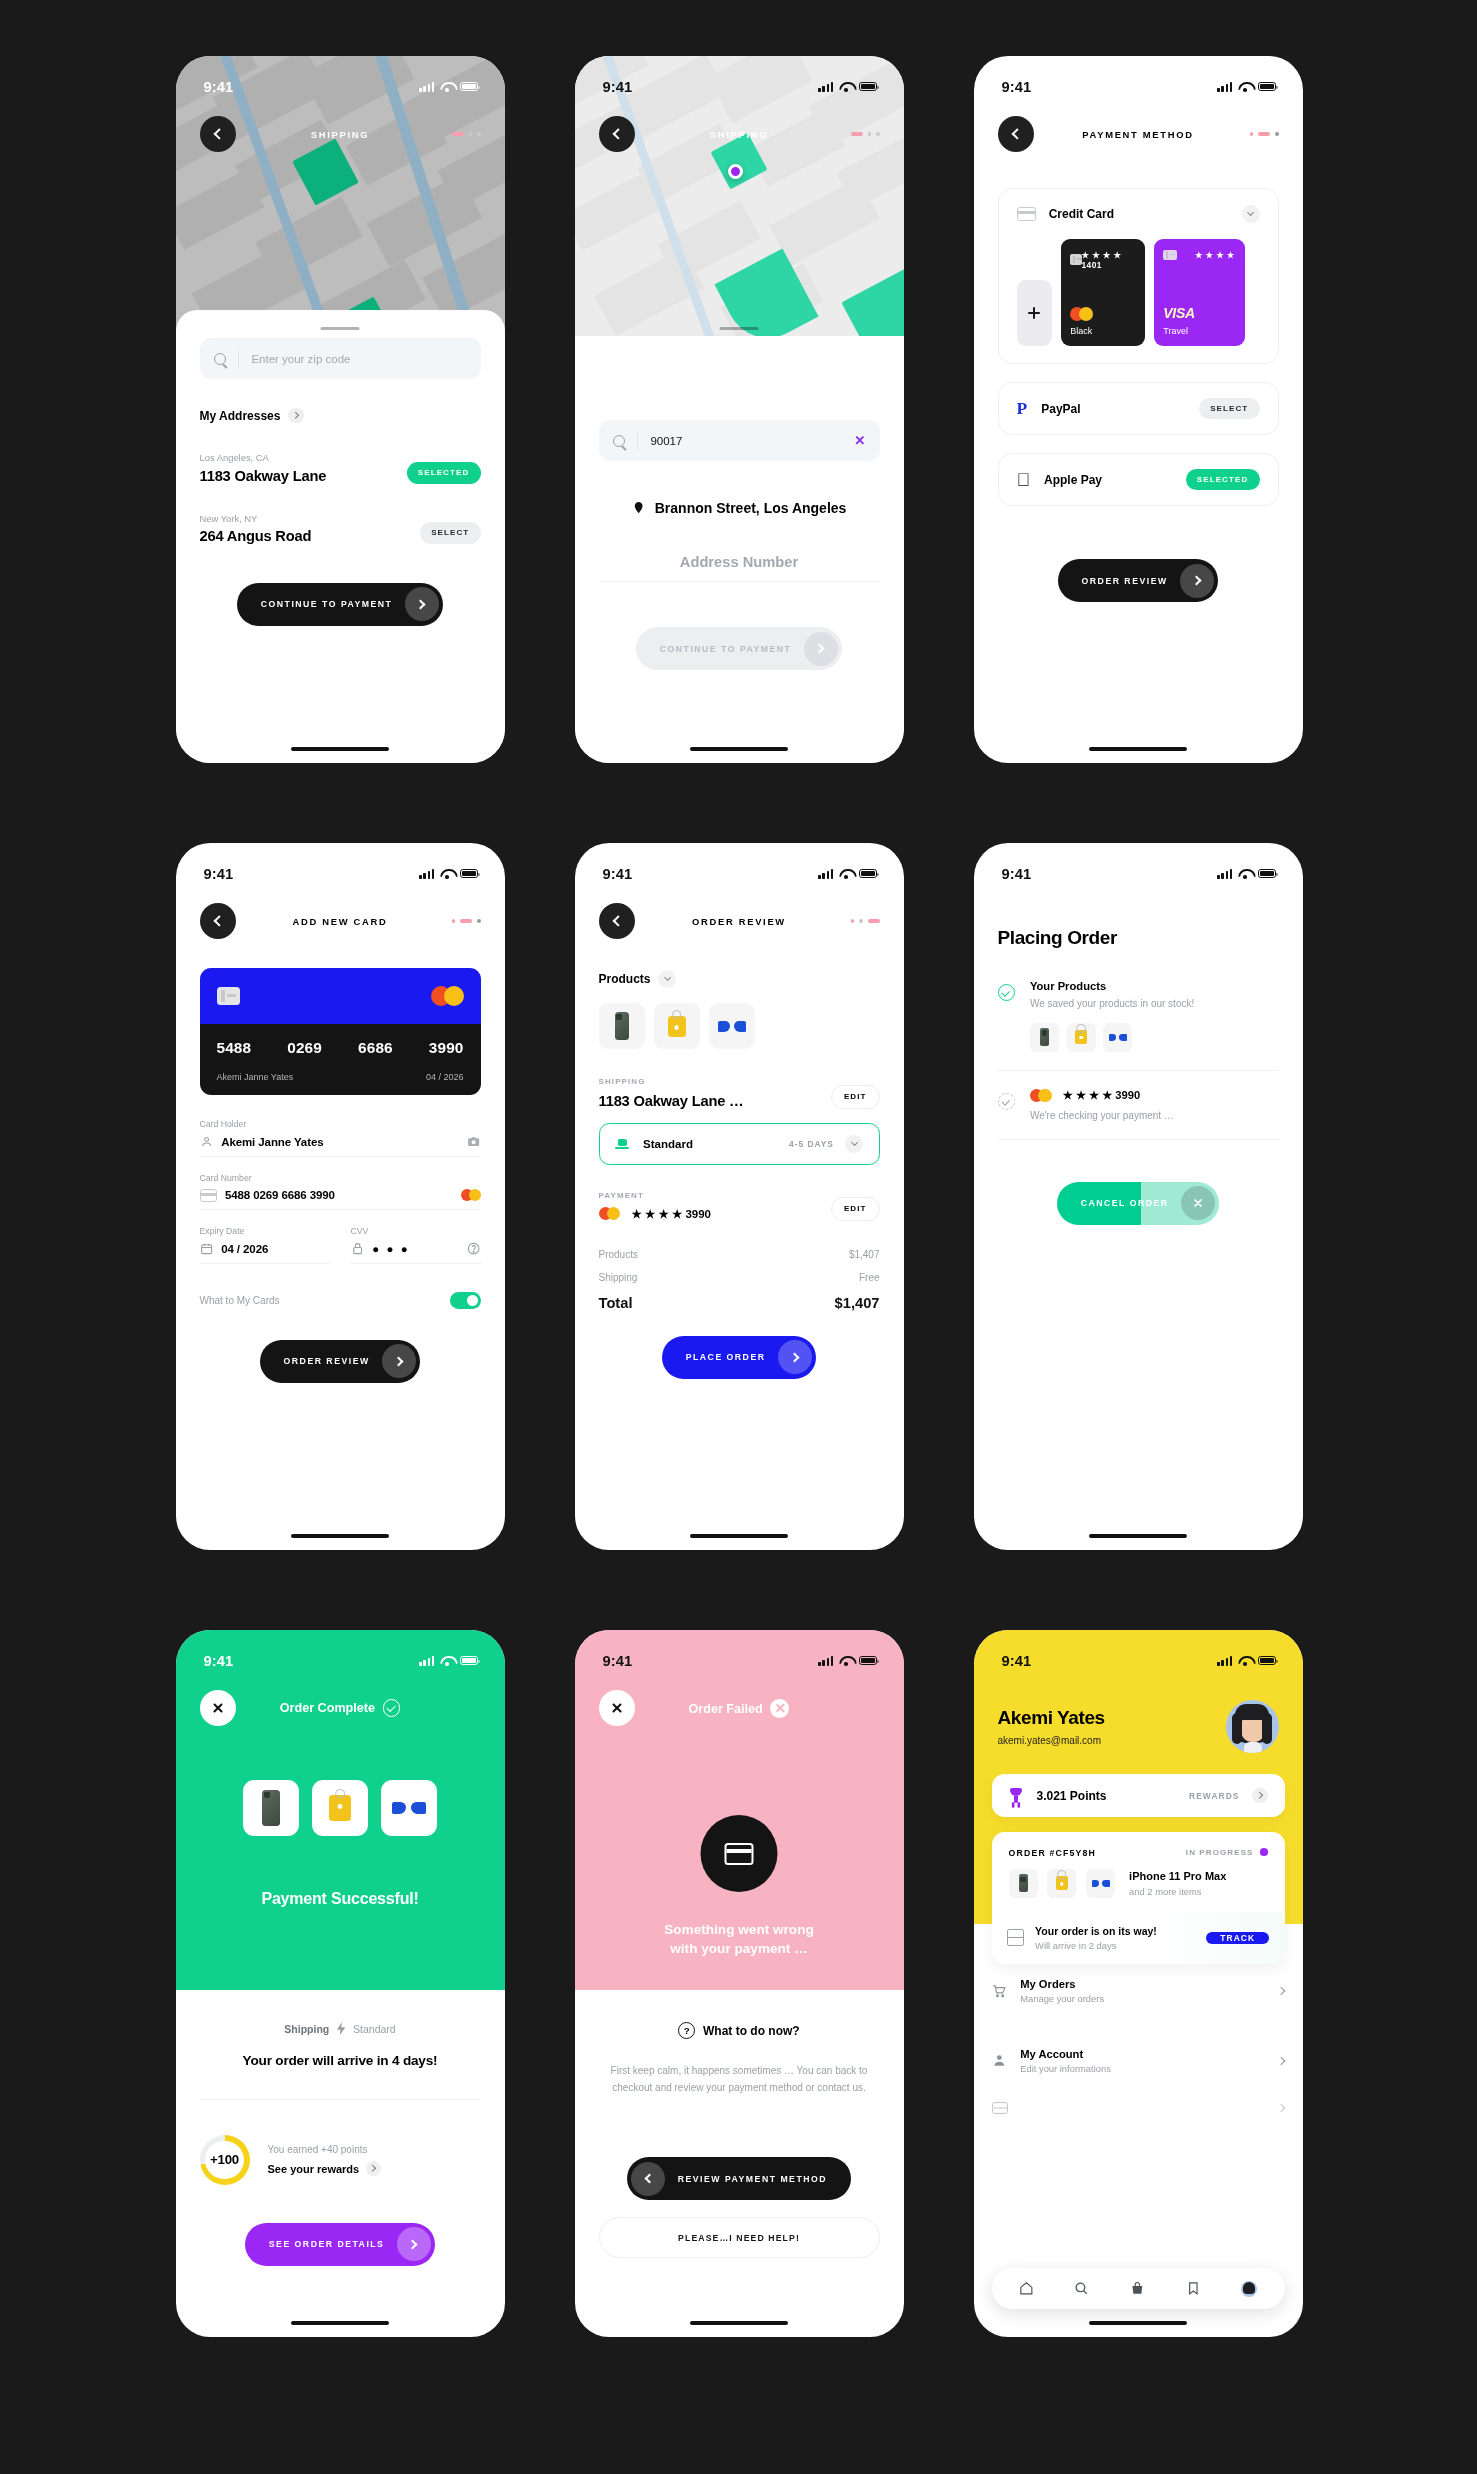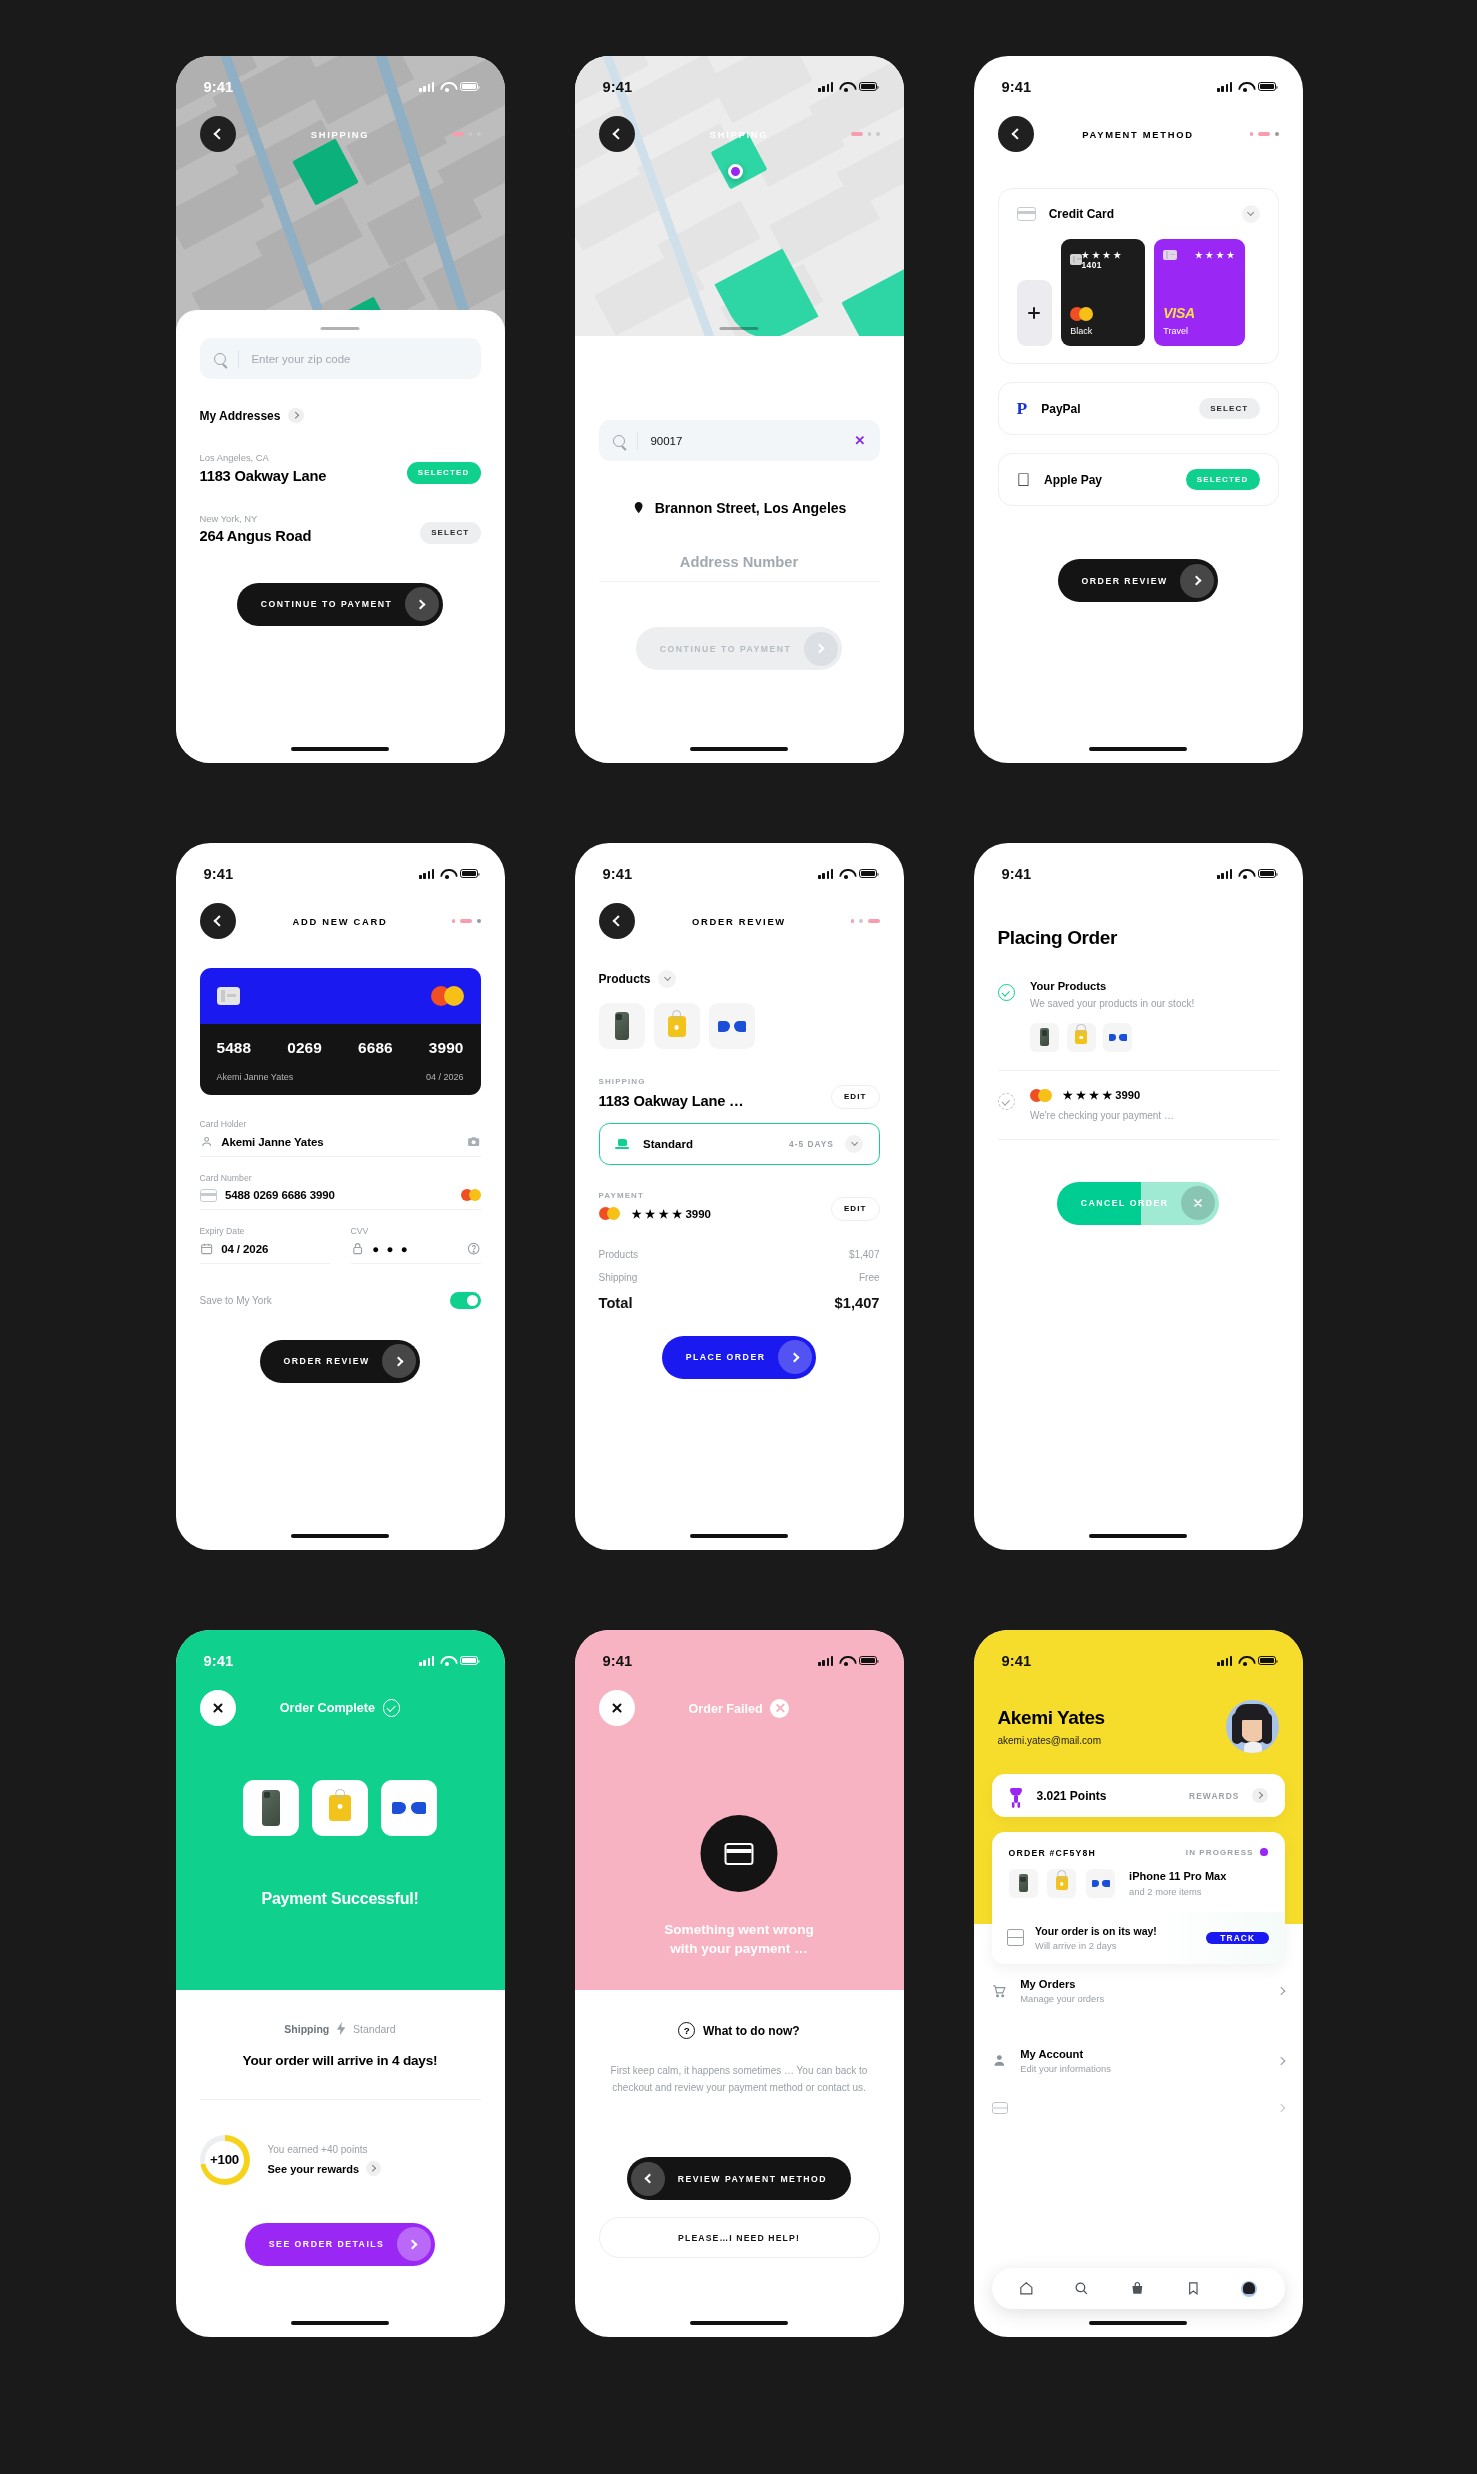--- a/index.html
+++ b/index.html
@@ -193,21 +193,21 @@
   .chip{width:13.3px;height:10.5px;background:#e9e9e9;border-radius:2.1px;position:relative;opacity:.9;}
   .chip::before{content:"";position:absolute;left:2.8px;top:1.4px;width:2.1px;height:7.7px;background:#cfcfcf;}
   .chip::after{content:"";position:absolute;left:6.3px;top:4.2px;width:5.6px;height:1.8px;background:#cfcfcf;}
   .mc-num{font-size:8.4px;font-weight:bold;color:#fff;letter-spacing:0.4px;}
   .mc-name{font-size:9px;color:#fff;}
   .mc-logo{margin-bottom:4.2px;}
   .mclogo{display:flex;align-items:center;}
   .mclogo i{width:14px;height:14px;border-radius:50%;display:block;}
   .mclogo i:nth-child(1){background:#f04e23;}
   .mclogo i:nth-child(2){background:#f6c017;margin-left:-4.9px;}
-  .visa{font-size:14px;font-weight:bold;font-style:italic;color:#fde047;letter-spacing:-0.3px;}
+  .visa{font-size:14px;font-weight:bold;font-style:italic;color:#fef9c3;letter-spacing:-0.3px;}
 
   .pm-row{
     border:1px solid #edeff1;border-radius:14px;
     display:flex;align-items:center;height:53px;padding:0 18px;gap:14px;
   }
   .pm-row .nm{font-size:12px;font-weight:bold;flex:1;}
   .pp{font-size:17.5px;font-weight:bold;color:#1b32d9;font-family:"Liberation Serif",serif;line-height:1;}
   .apple{font-size:18px;color:#111;line-height:1;}
 
   
@@ -738,21 +738,21 @@
             <svg class="ic-sm" viewBox="0 0 24 24" fill="none" stroke="#9aa0a6" stroke-width="2">
                 <circle cx="12" cy="12" r="9.5"></circle>
                 <path d="M9.4 9.2a2.7 2.7 0 115.2 1c0 1.6-2.6 2-2.6 3.6"></path>
                 <circle cx="12" cy="17.5" r="1" fill="#9aa0a6"></circle>
               </svg>
           </div>
         </div>
       </div>
 
       <div style="display:flex;align-items:center;justify-content:space-between;margin-top:28px">
-        <span style="font-size:10px;color:#9aa0a6">Save to My York</span>
+        <span style="font-size:10px;color:#9aa0a6">What to My Cards</span>
         <span class="toggle"></span>
       </div>
 
       <div class="cta" style="margin-top:31px">
         <span class="lbl">ORDER REVIEW</span>
         <span class="knob">
             <span class="ar"></span>
           </span>
       </div>
     </div>

